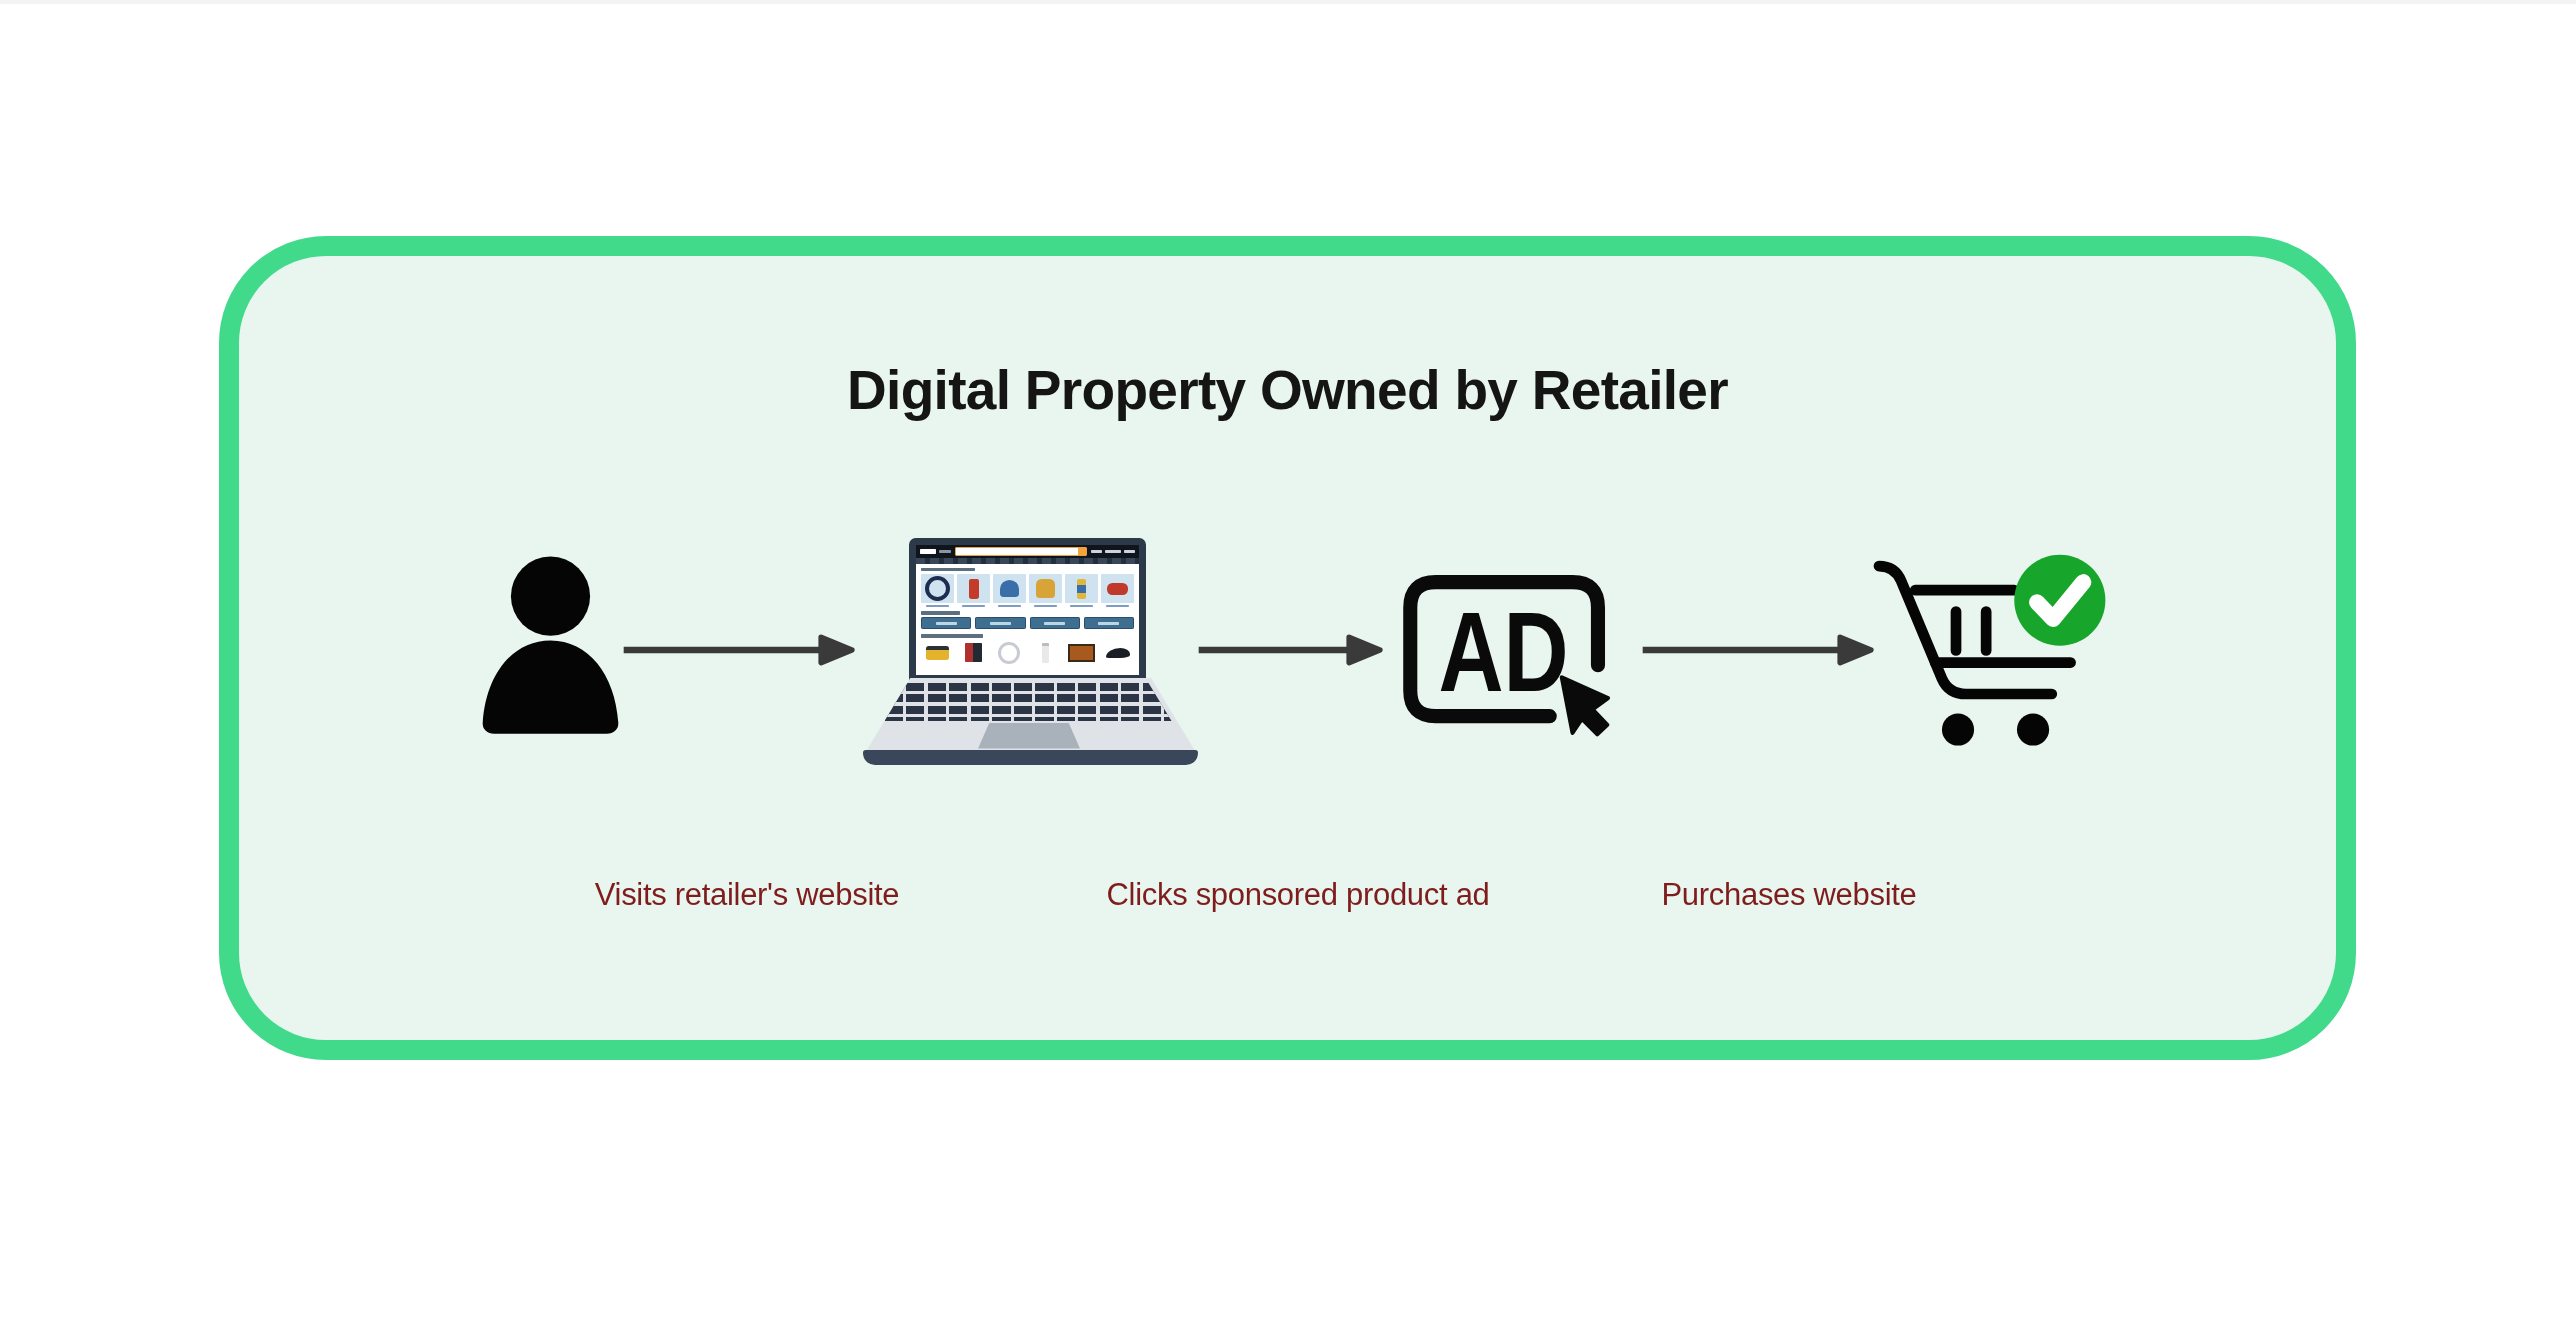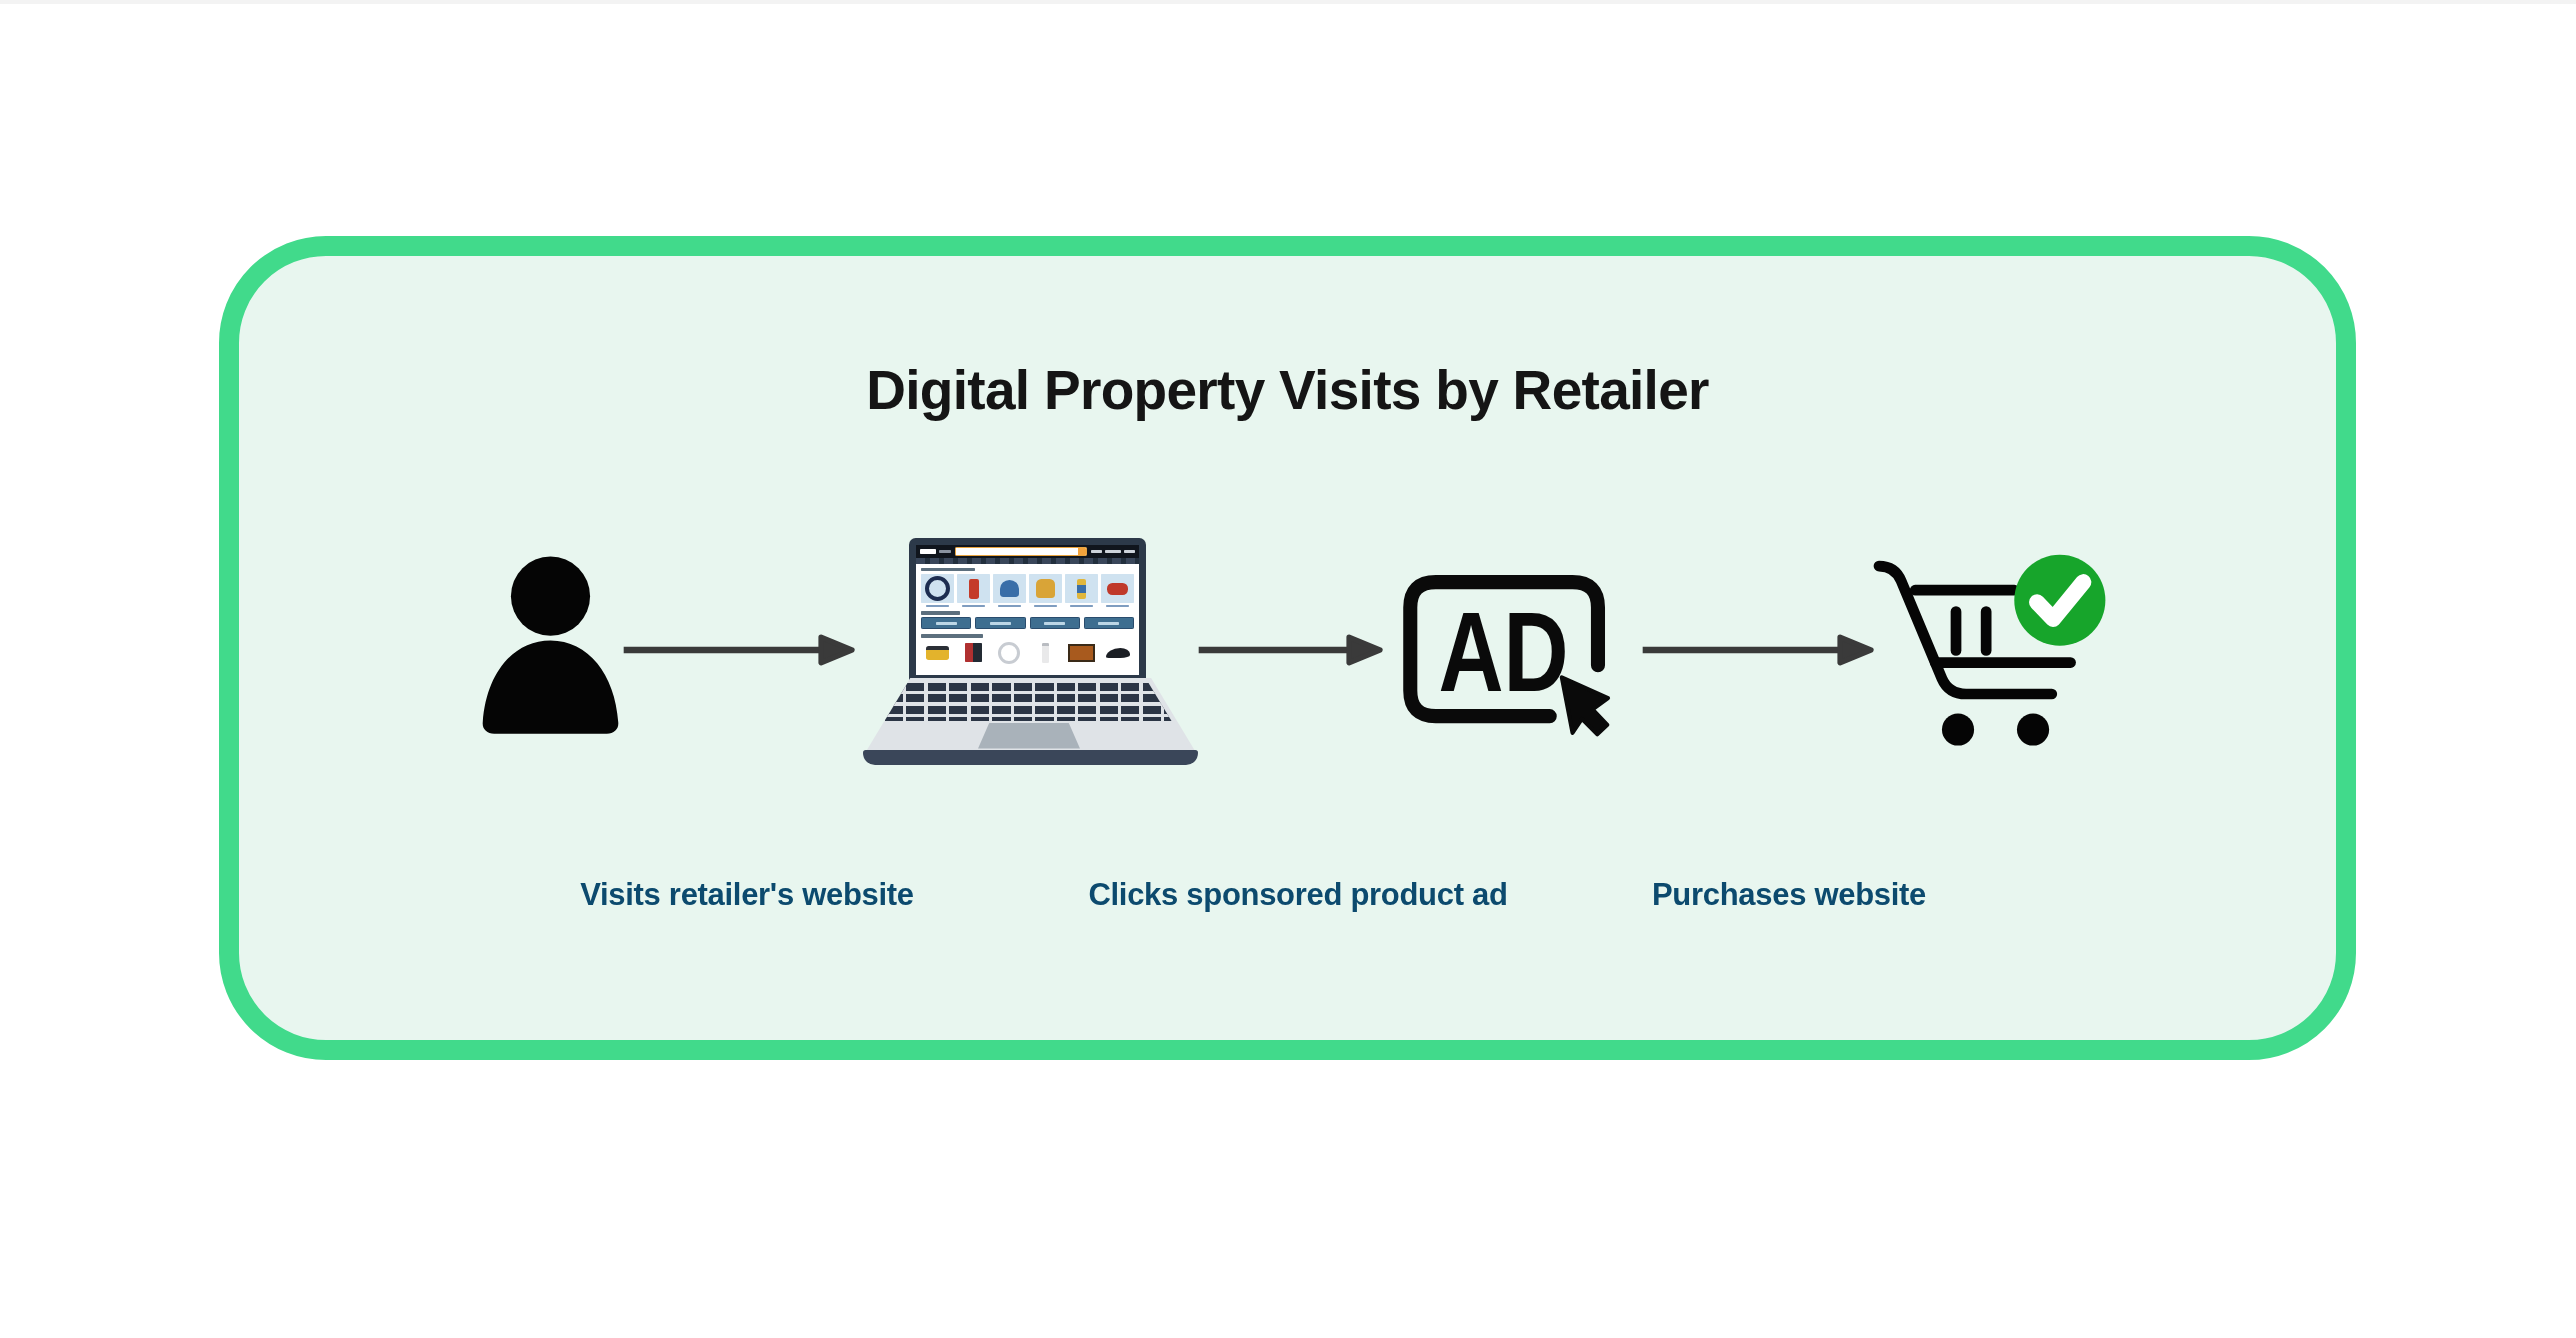--- a/index.html
+++ b/index.html
@@ -37,23 +37,23 @@
     color: #151515;
   }
   
   .abs { position: absolute; }
   
   .step-label {
     position: absolute;
     top: 877px;
     transform: translateX(-50%);
     font-size: 31px;
-    font-weight: 700;
+    font-weight: 400;
     letter-spacing: -0.3px;
-    color: #0c4a6e;
+    color: #7f1d1d;
     white-space: nowrap;
   }
   .label-1 { left: 747px; }
   .label-2 { left: 1298px; }
   .label-3 { left: 1789px; }
   
   .laptop { position: absolute; left: 863px; top: 537px; width: 335px; height: 229px; }
   .laptop .bezel {
     position: absolute; left: 46px; top: 1.3px; width: 237px; height: 142px;
     background: #2c3949; border-radius: 6.7px 6.7px 0 0;
@@ -116,21 +116,21 @@
   }
 </style>
 </head>
 <body>
 
 <div class="canvas">
   <div class="top-edge"></div>
 
   <section class="frame"></section>
 
-  <h1 class="title">Digital Property Visits by Retailer</h1>
+  <h1 class="title">Digital Property Owned by Retailer</h1>
 
   <svg class="abs" style="left:470px; top:553px;" width="161" height="195" viewBox="0 0 240 290">
     <circle cx="120" cy="64" r="59" fill="#050505"></circle>
     <path d="M120,130 C 64,130 24,180 19,252 c -1,10 6,17 17,17 h 168 c 11,0 18,-7 17,-17 C 216,180 176,130 120,130 Z" fill="#050505"></path>
   </svg>
 
   <svg class="abs" style="left:621px; top:629px;" width="235" height="42" viewBox="0 0 350 62">
     <line x1="4" y1="31" x2="298" y2="31" stroke="#3a3a3a" stroke-width="10"></line>
     <path d="M298,12 L344,31 L298,50 Z" fill="#3a3a3a" stroke="#3a3a3a" stroke-width="8" stroke-linejoin="round"></path>
   </svg>

